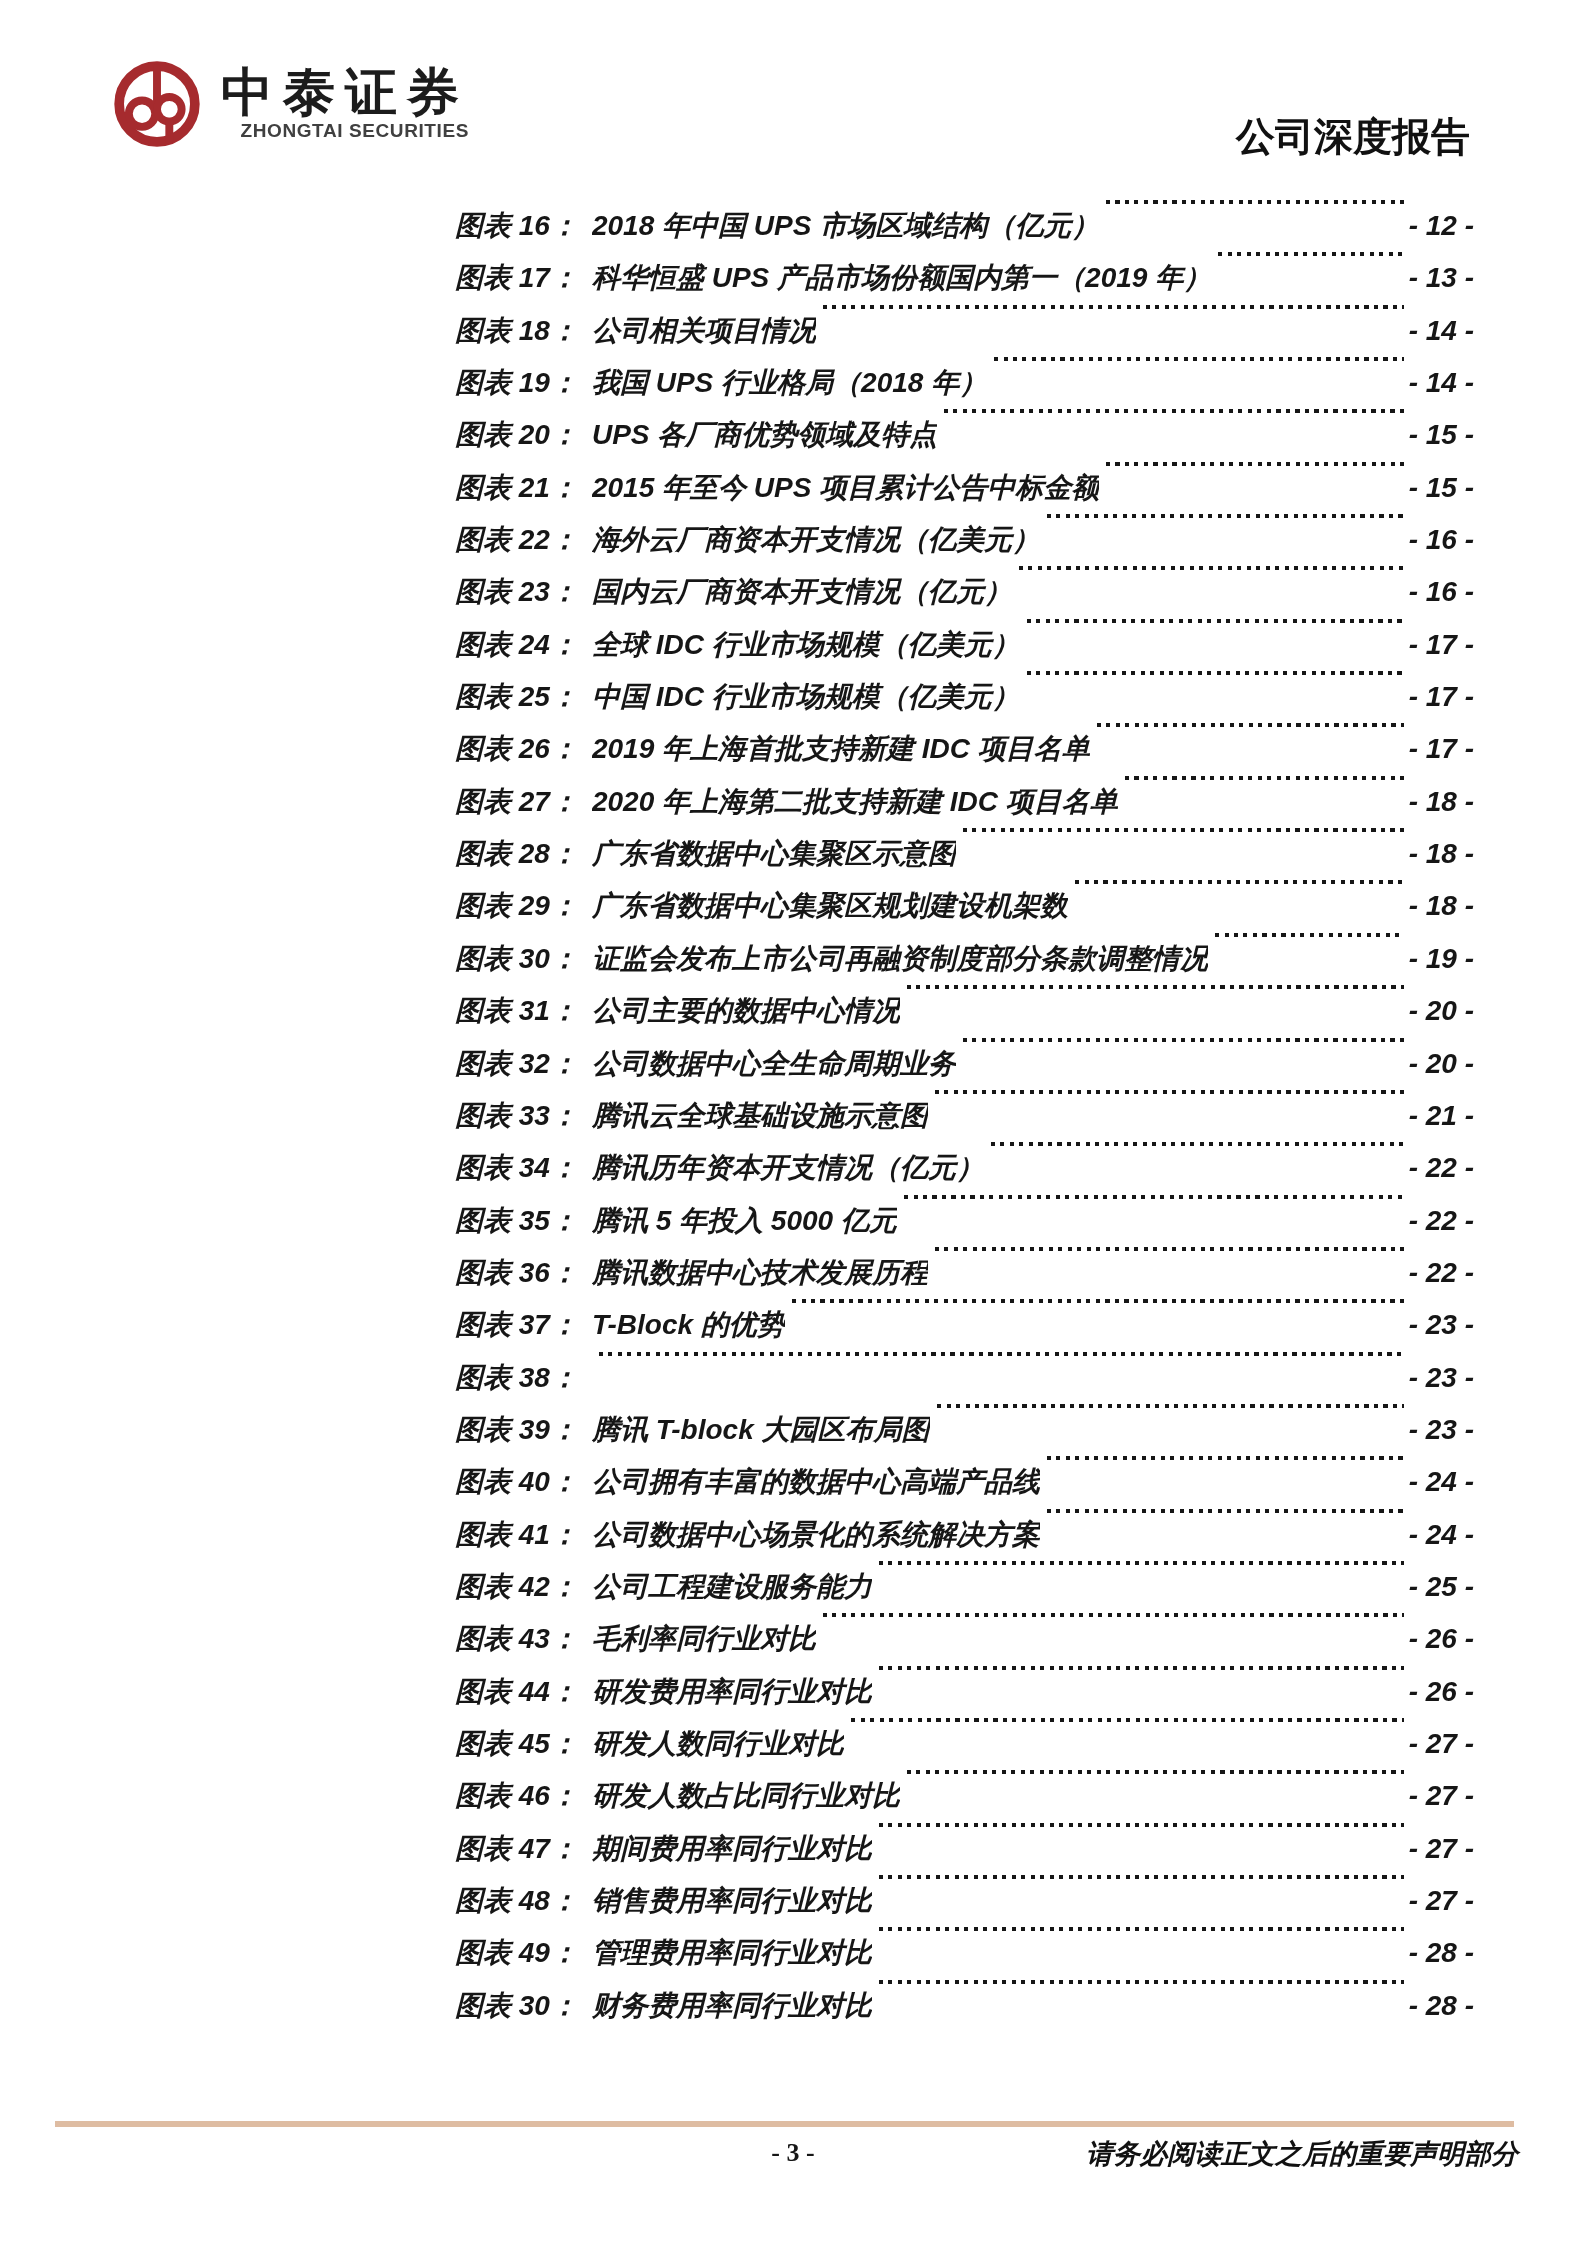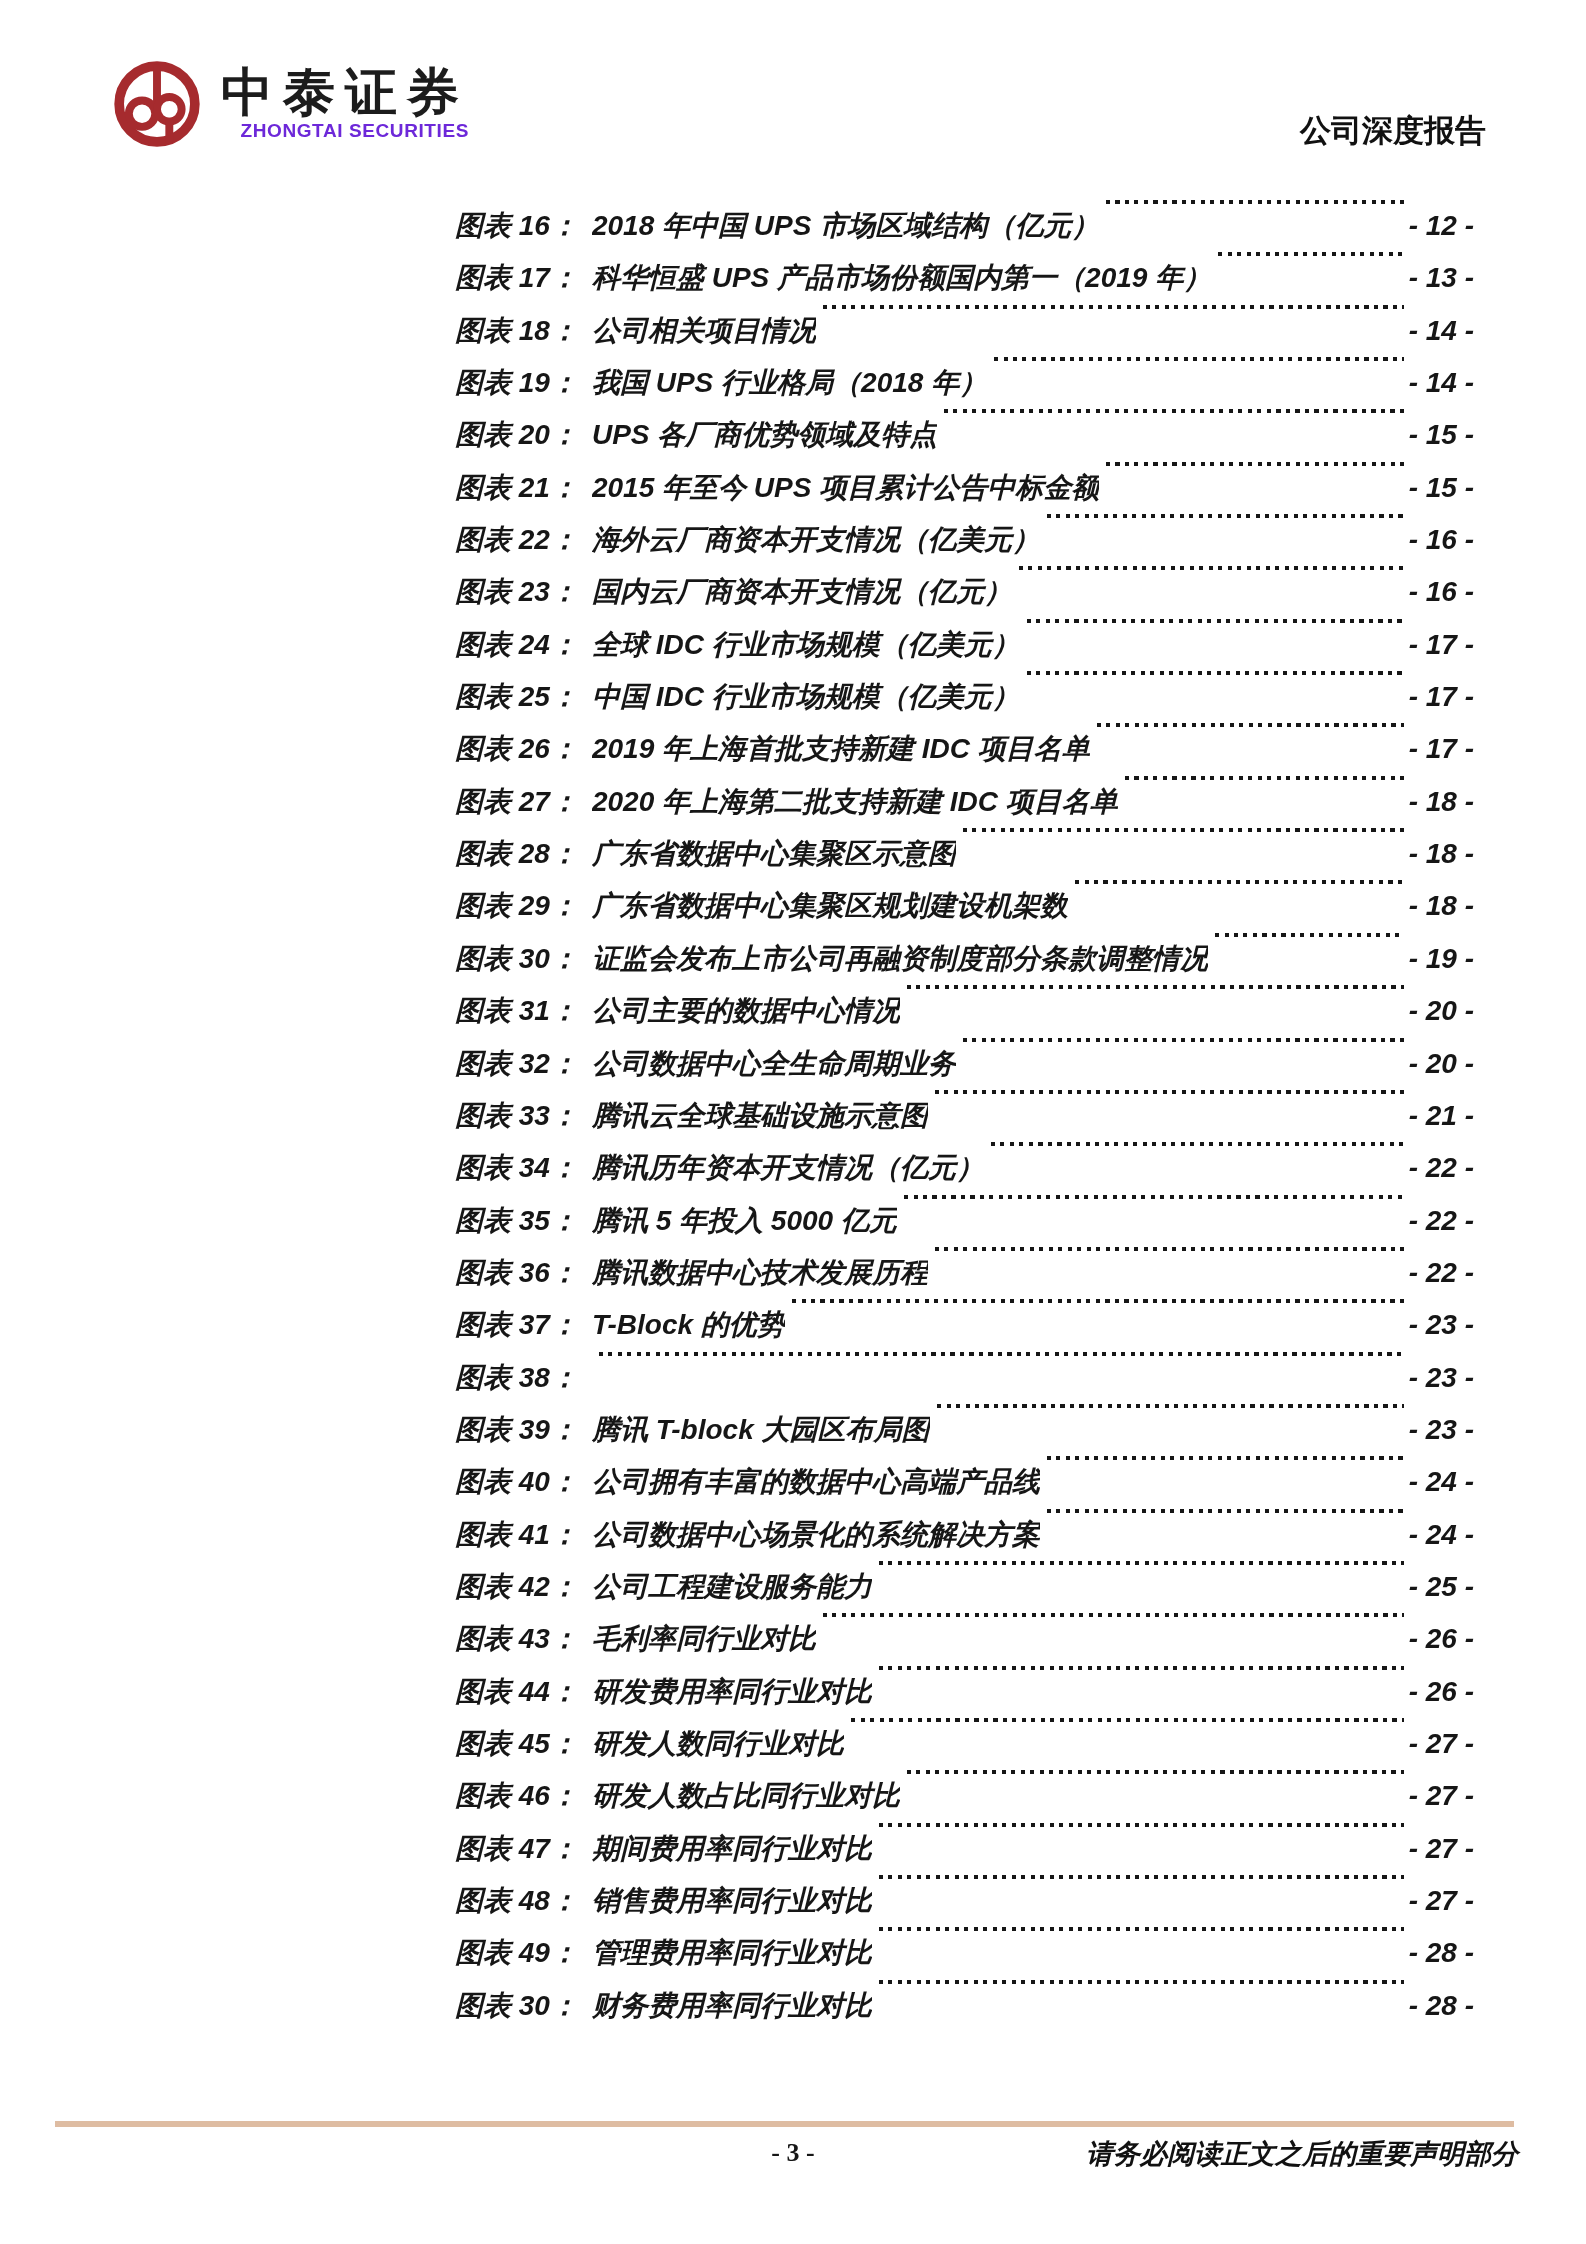--- a/index.html
+++ b/index.html
@@ -22,26 +22,26 @@
   .emblem svg { width: 100%; height: 100%; display: block; }
   .brand-text { margin-left: 20px; padding-top: 4px; }
   .brand-cn {
     font-family: "Liberation Sans", sans-serif;
     font-weight: 700; font-size: 52px; line-height: 56px;
     color: #1c1c1c; letter-spacing: 10px; white-space: nowrap;
   }
   .brand-en {
     font-family: "Liberation Sans", sans-serif;
     font-weight: 700; font-size: 19px; line-height: 22px;
-    color: #6d28d9; letter-spacing: 0.6px; white-space: nowrap;
+    color: #404040; letter-spacing: 0.6px; white-space: nowrap;
   }
   .report-type {
-    position: absolute; top: 110px; right: 100px;
+    position: absolute; top: 110px; right: 116px;
     font-family: "Liberation Serif", serif;
-    font-weight: 700; font-size: 31px; color: #111;
+    font-weight: 700; font-size: 39px; color: #111;
     white-space: nowrap;
   }
 
   
   .toc {
     position: absolute; top: 200px; left: 455px; right: 112px;
   }
   .toc-row {
     display: flex; align-items: flex-start;
     height: 52.35px; line-height: 52.35px;

